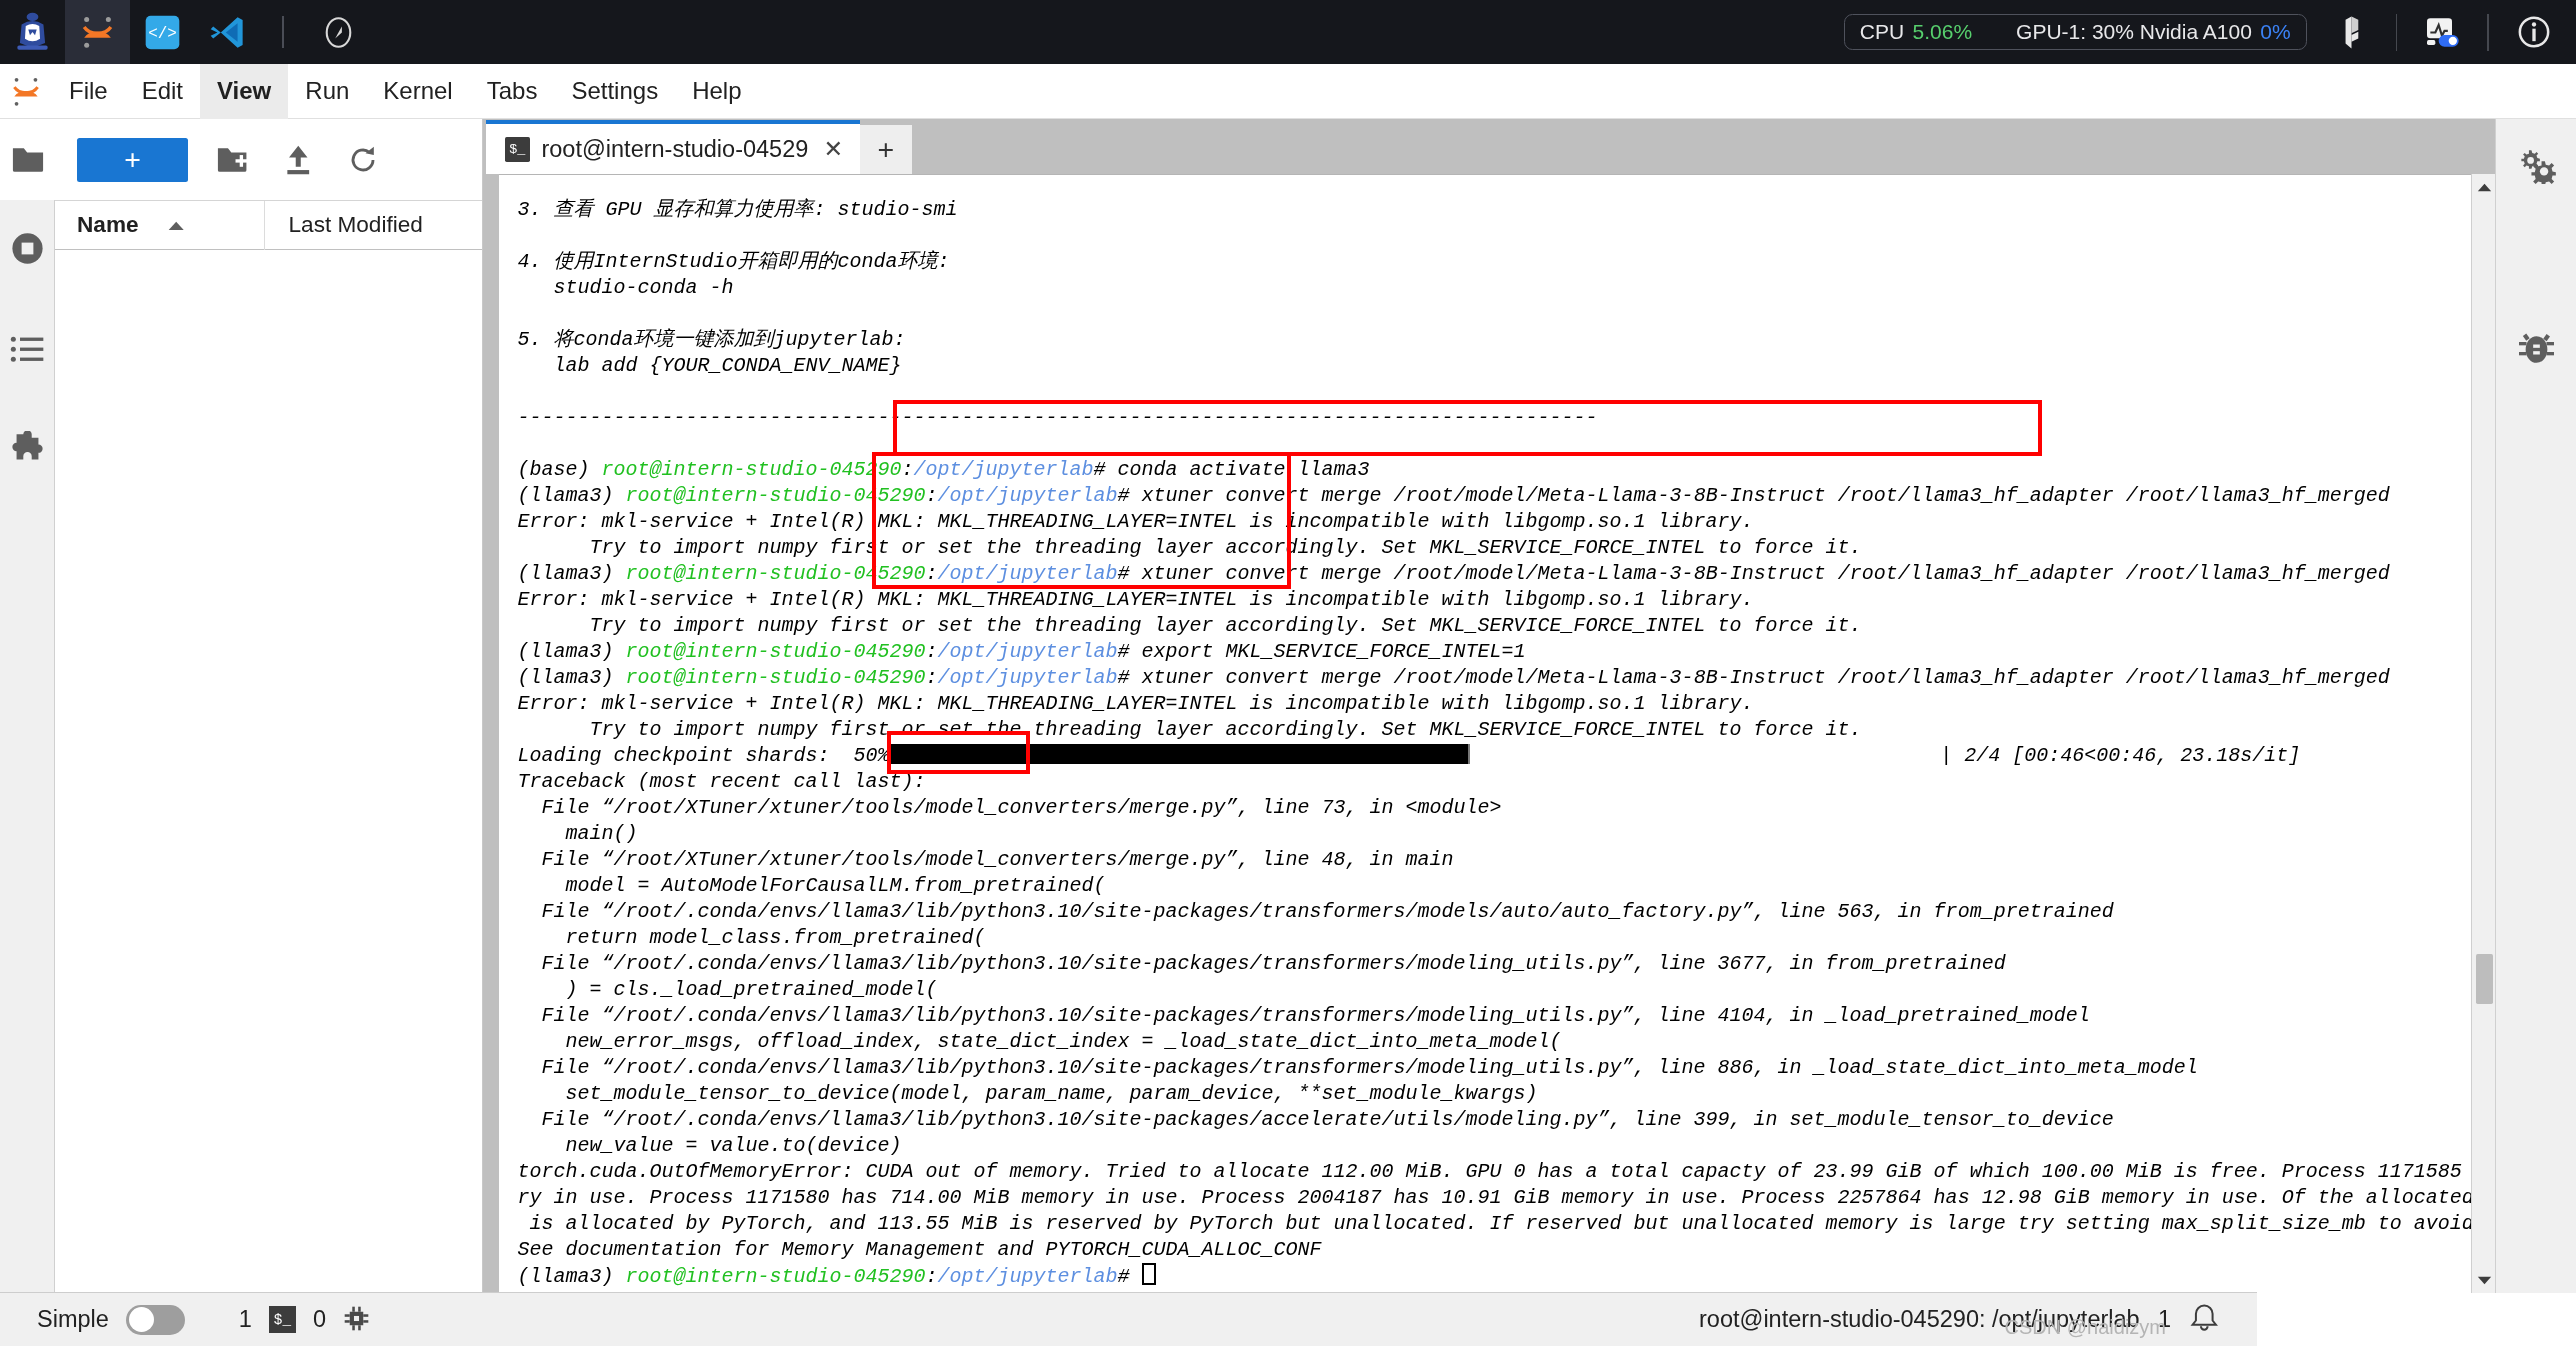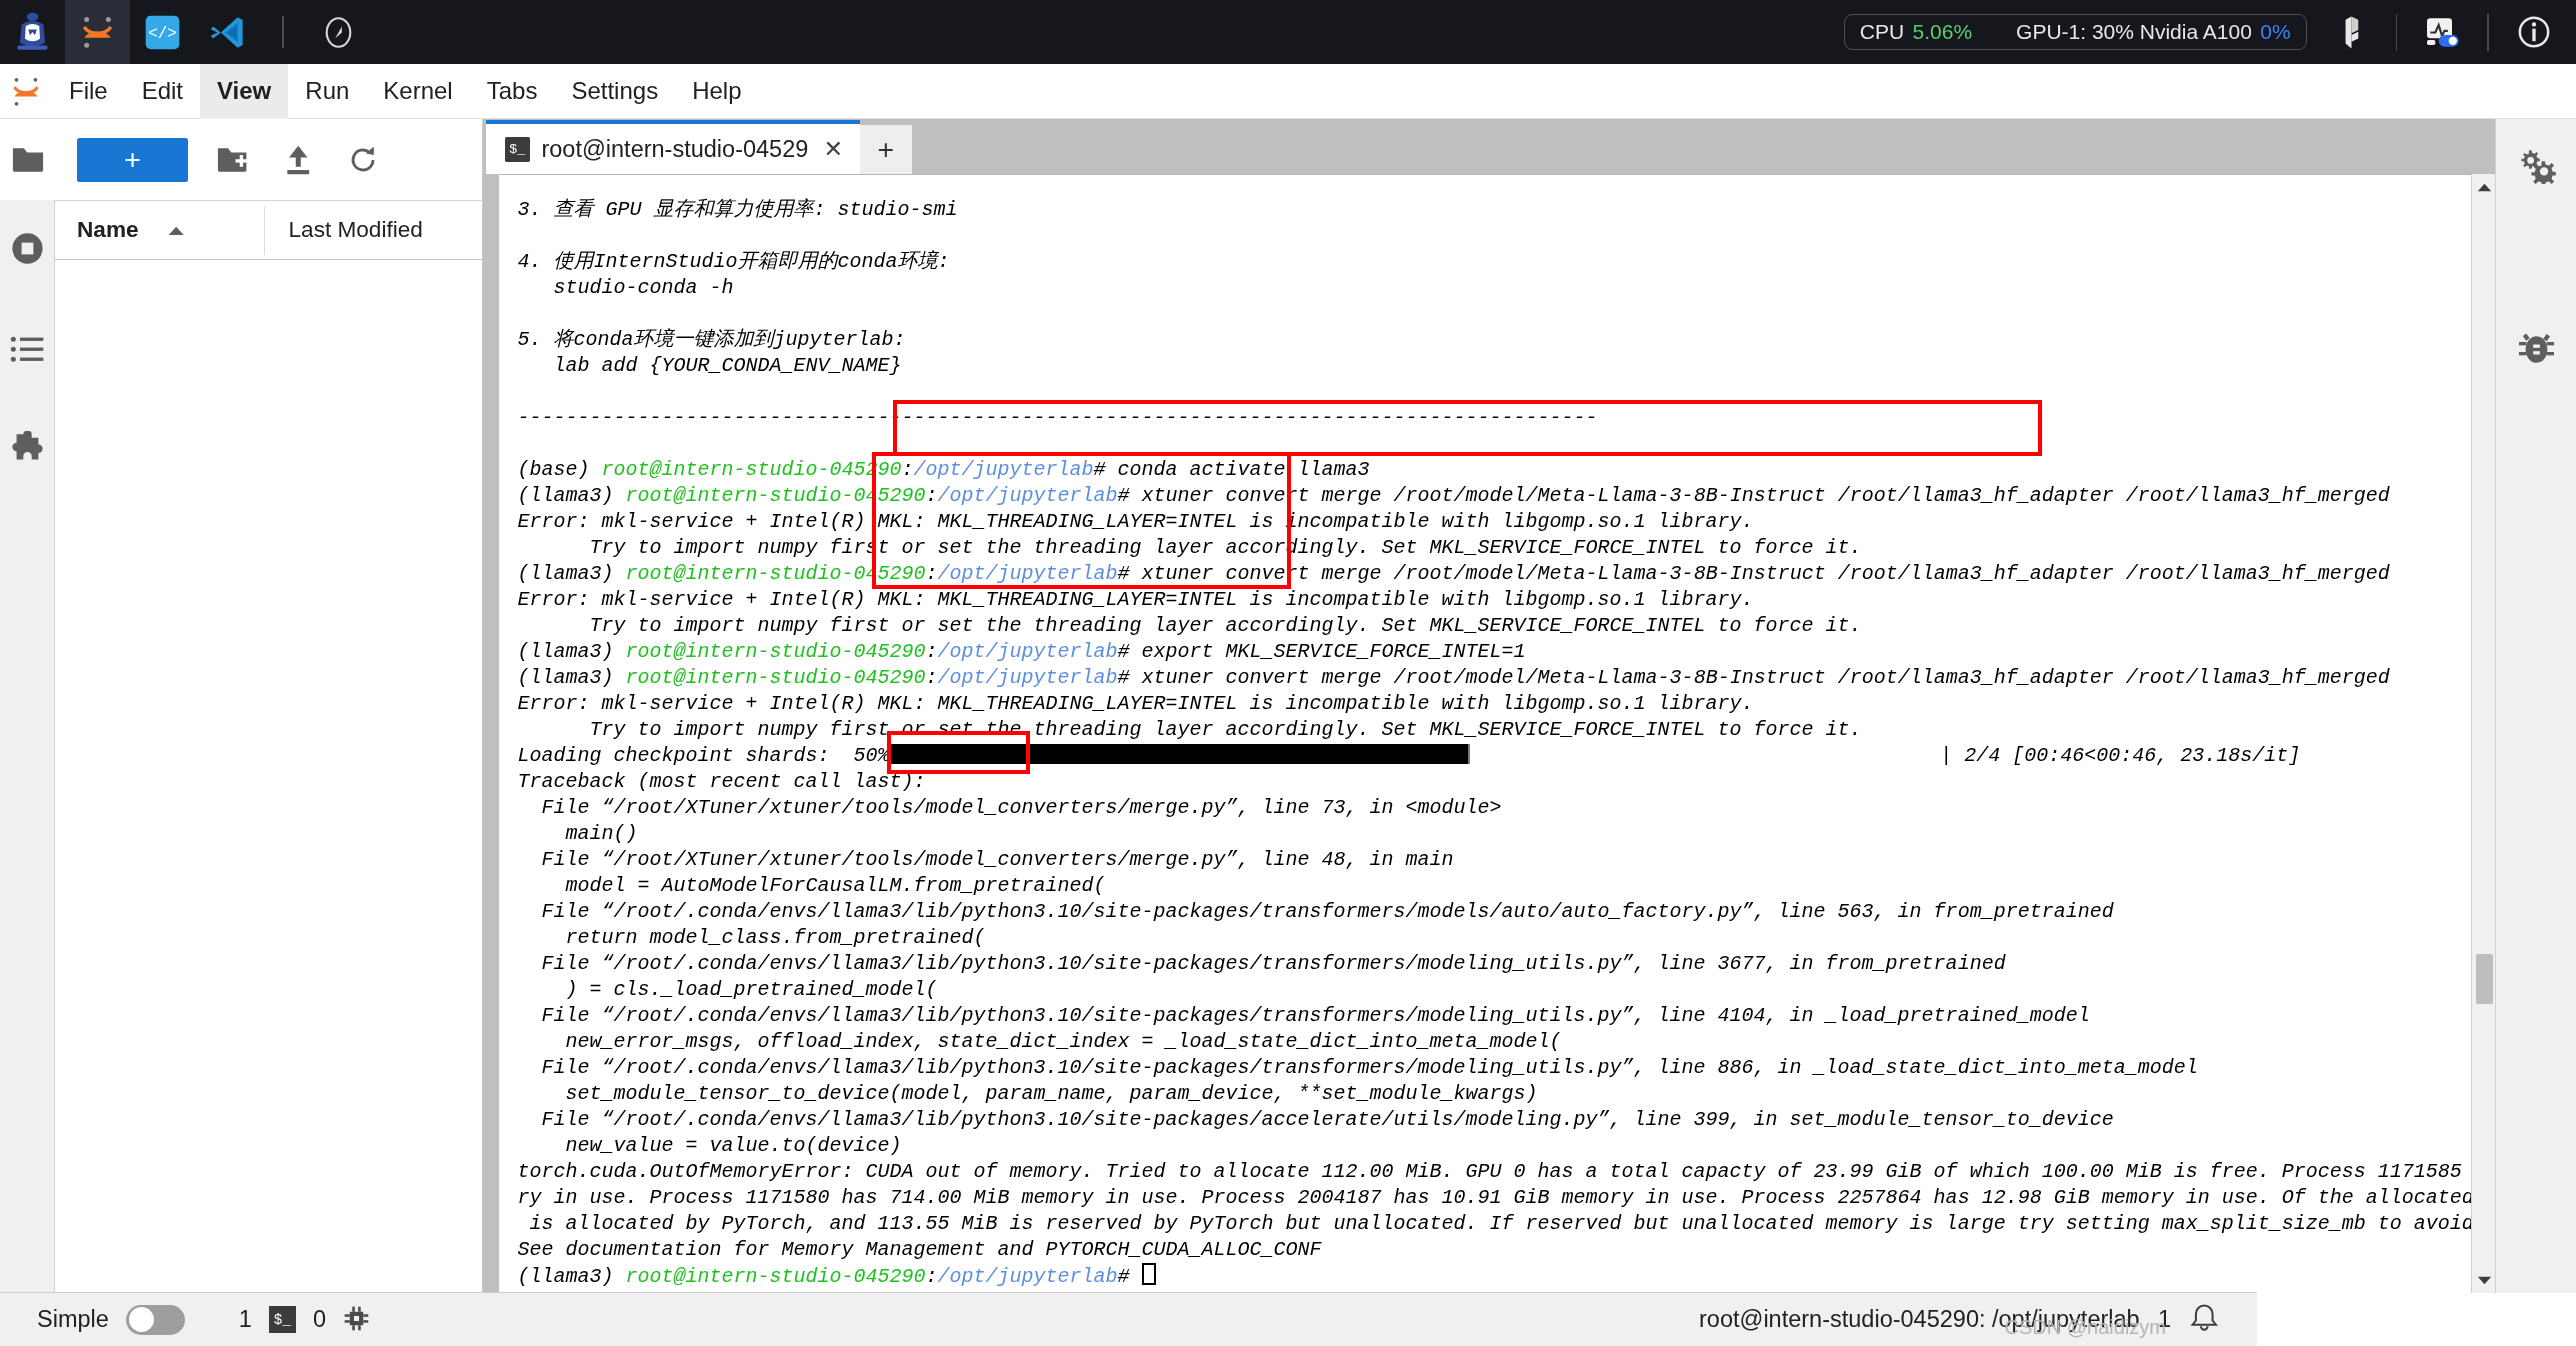--- a/index.html
+++ b/index.html
@@ -109,21 +109,21 @@
   }
   .filter-box input::placeholder { color: #8a8a8a; }
 
   .breadcrumb {
     display: flex; align-items: center; gap: 10px;
     padding: 11.7px 22px 11.7px 22px; font-size: 22.6px; color: #212121;
   }
   .fb-header {
     display: flex; align-items: center;
     border-top: 0.8px solid #d5d5d5; border-bottom: 1.7px solid #c0c0c0;
-    height: 60px; font-size: 22.6px; color: #212121;
+    height: 50px; font-size: 22.6px; color: #212121;
   }
   .fb-col-name {
     flex: 0 0 210px; padding-left: 22px; font-weight: bold;
     display: flex; align-items: center; gap: 28.5px;
     border-right: 0.8px solid #dcdcdc; height: 49px;
   }
   .fb-col-mod { flex: 1; padding-left: 23.5px; }
 
   
   .mainarea {

